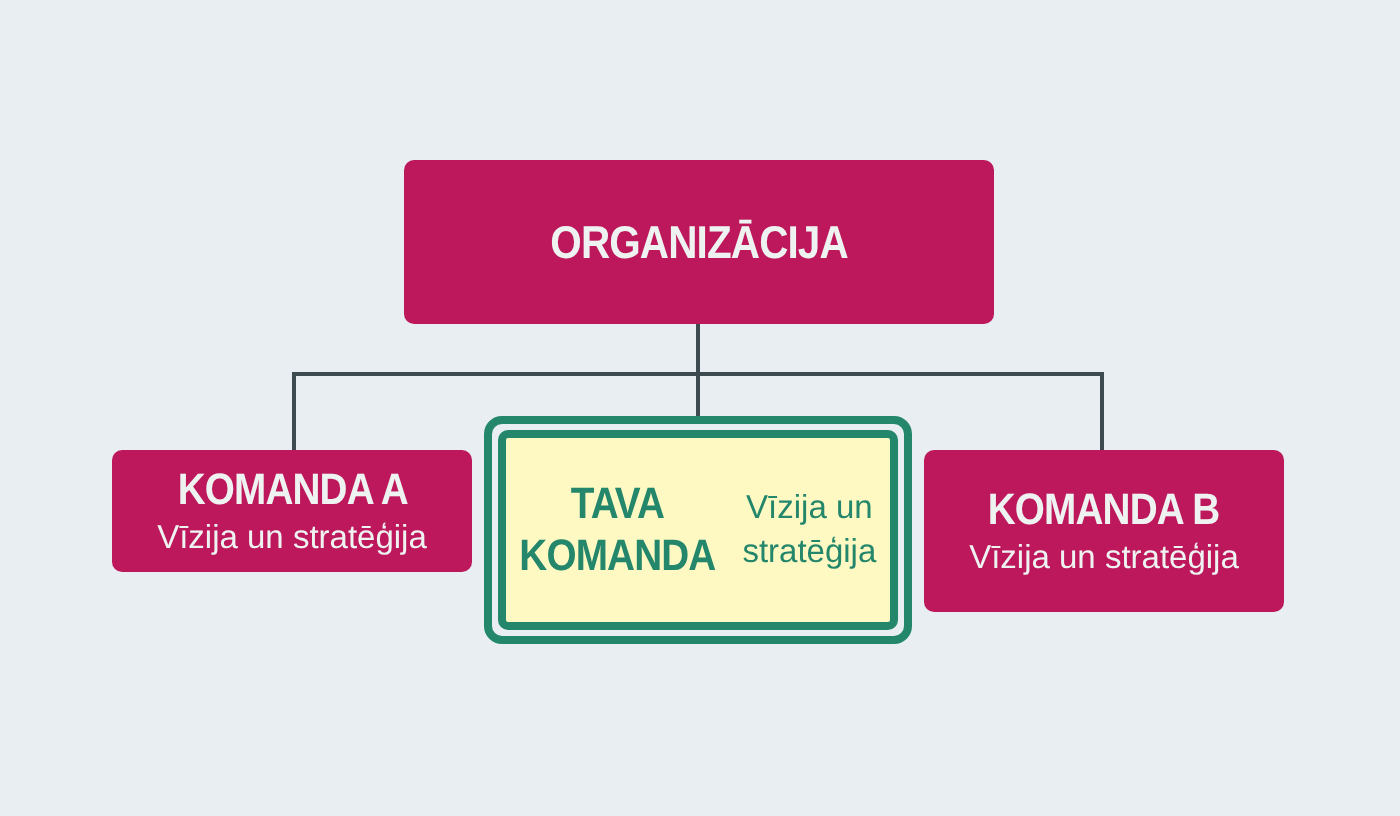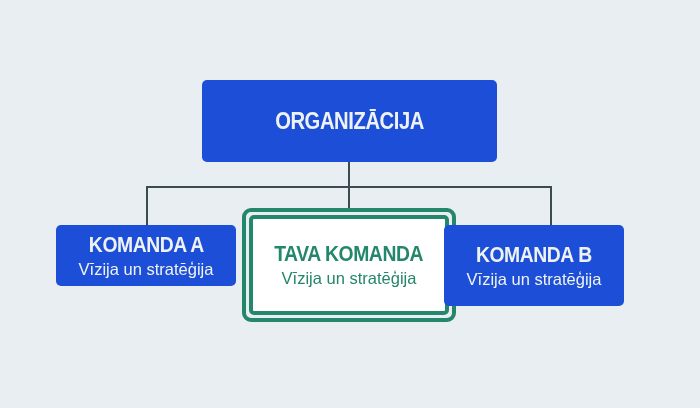--- a/index.html
+++ b/index.html
@@ -1,31 +1,31 @@
 <!DOCTYPE html>
 <html><head>
 <meta charset="utf-8">
 <style>
   html, body { margin:0; padding:0; }
   body { width:700px; height:408px; background:#e8eef1; position:relative; overflow:hidden;
          font-family:"Liberation Sans", sans-serif; }
-  .box { position:absolute; box-sizing:border-box; border-radius:5px; background:#1d4ed8;
+  .box { position:absolute; box-sizing:border-box; border-radius:5px; background:#be185d;
          color:#eef3f1; text-align:center; display:flex; flex-direction:column; justify-content:center; align-items:center; }
   .title { font-family:"Liberation Sans", sans-serif; font-weight:bold; font-size:22px; letter-spacing:-0.5px;
            transform:scaleX(0.88); line-height:26px; }
   .sub { font-size:16.5px; line-height:22px; }
   #org { left:202px; top:80px; width:295px; height:82px; }
   #org .title { font-size:23px; }
   #teamA { left:56px; top:225px; width:180px; height:61px; }
-  #teamB { left:444px; top:225px; width:180px; height:81px; }
+  #teamB { left:462px; top:225px; width:180px; height:81px; }
   #yours { left:242px; top:208px; width:214px; height:114px; background:transparent;
            border:4px solid #24866a; border-radius:9px; padding:0; }
   #yours .inner { position:absolute; left:3px; top:3px; right:3px; bottom:3px;
-           border:4px solid #24866a; border-radius:5px; background:#ffffff;
-           display:flex; flex-direction:column; justify-content:center; align-items:center; }
+           border:4px solid #24866a; border-radius:5px; background:#fef9c3;
+           display:flex; justify-content:center; align-items:center; }
   #yours .title { color:#24866a; }
   #yours .sub { color:#24866a; }
   .line { position:absolute; background:#3d4a4f; }
 </style>
 </head>
 <body>
 
 <div class="line" style="left:348px;top:162px;width:2px;height:47px;"></div>
 <div class="line" style="left:146px;top:186px;width:406px;height:2px;border-radius:2px;"></div>
 <div class="line" style="left:146px;top:186px;width:2px;height:39px;"></div>

